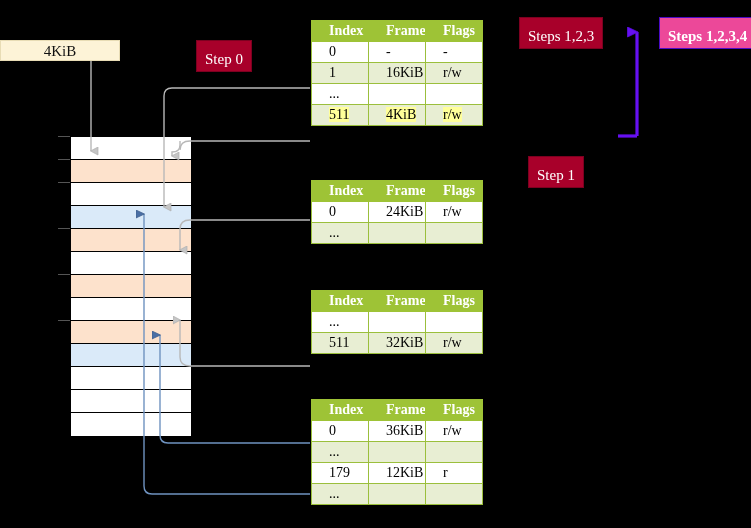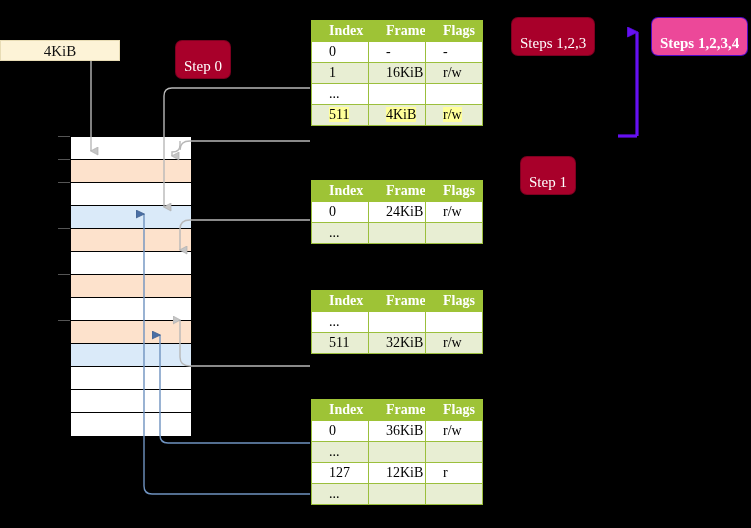--- a/index.html
+++ b/index.html
@@ -25,24 +25,25 @@
     font-size: 15px;
     text-align: center;
     line-height: 20px;
     box-sizing: border-box;
   }
   .badge {
     position: absolute;
     color: #ffffff;
     font-size: 15px;
     line-height: 20px;
-    padding: 15px 8px 2px 8px;
+    padding: 8px 8px 2px 8px;
     box-sizing: border-box;
     white-space: nowrap;
-    border-radius: 6px;
+    border-radius: 0;
+    margin-left: 8px;
   }
   .badge-red { background: #a8002a; box-shadow: 0 0 0 1px #7d0020; }
   .badge-purple { background: #ec4899; box-shadow: 0 0 0 1px #4b0bc4; font-weight: bold; }
 
   
   .ptable {
     position: absolute;
     border-collapse: collapse;
     border: 1px solid #c8c8c8;
     background: #ffffff;
@@ -106,21 +107,21 @@
   .conn { position: absolute; pointer-events: none; }
   svg { overflow: visible; }
 </style>
 </head>
 <body>
 
 <div id="canvas">
 
   <div class="size-label" style="left:0px; top:40px; width:120px; height:21px;">4KiB</div>
 
-  <div class="badge badge-red" style="left:176px; top:41px;text-align:center;">Step 0</div>
+  <div class="badge badge-red" style="left:189px; top:41px;text-align:center;">Step 0</div>
 
   <div class="badge badge-red" style="left:512px; top:18px;">Steps 1,2,3</div>
 
   <div class="badge badge-purple" style="left:652px; top:18px;">Steps 1,2,3,4</div>
 
   <div class="badge badge-red" style="left:521px; top:157px;">Step 1</div>
 
   <div id="memcol">
       <div class="memrow white" style="top: 0px;"></div>
       <div class="memrow orange" style="top: 23px;"></div>
@@ -265,21 +266,21 @@
           <td class="col-index"><span>0</span></td>
           <td class="col-frame"><span>36KiB</span></td>
           <td class="col-flags"><span>r/w</span></td>
         </tr>
         <tr class="alt">
           <td class="col-index"><span>...</span></td>
           <td class="col-frame"><span></span></td>
           <td class="col-flags"><span></span></td>
         </tr>
         <tr class="plain">
-          <td class="col-index"><span>127</span></td>
+          <td class="col-index"><span>179</span></td>
           <td class="col-frame"><span>12KiB</span></td>
           <td class="col-flags"><span>r</span></td>
         </tr>
         <tr class="alt">
           <td class="col-index"><span>...</span></td>
           <td class="col-frame"><span></span></td>
           <td class="col-flags"><span></span></td>
         </tr>
       </tbody>
     </table>

